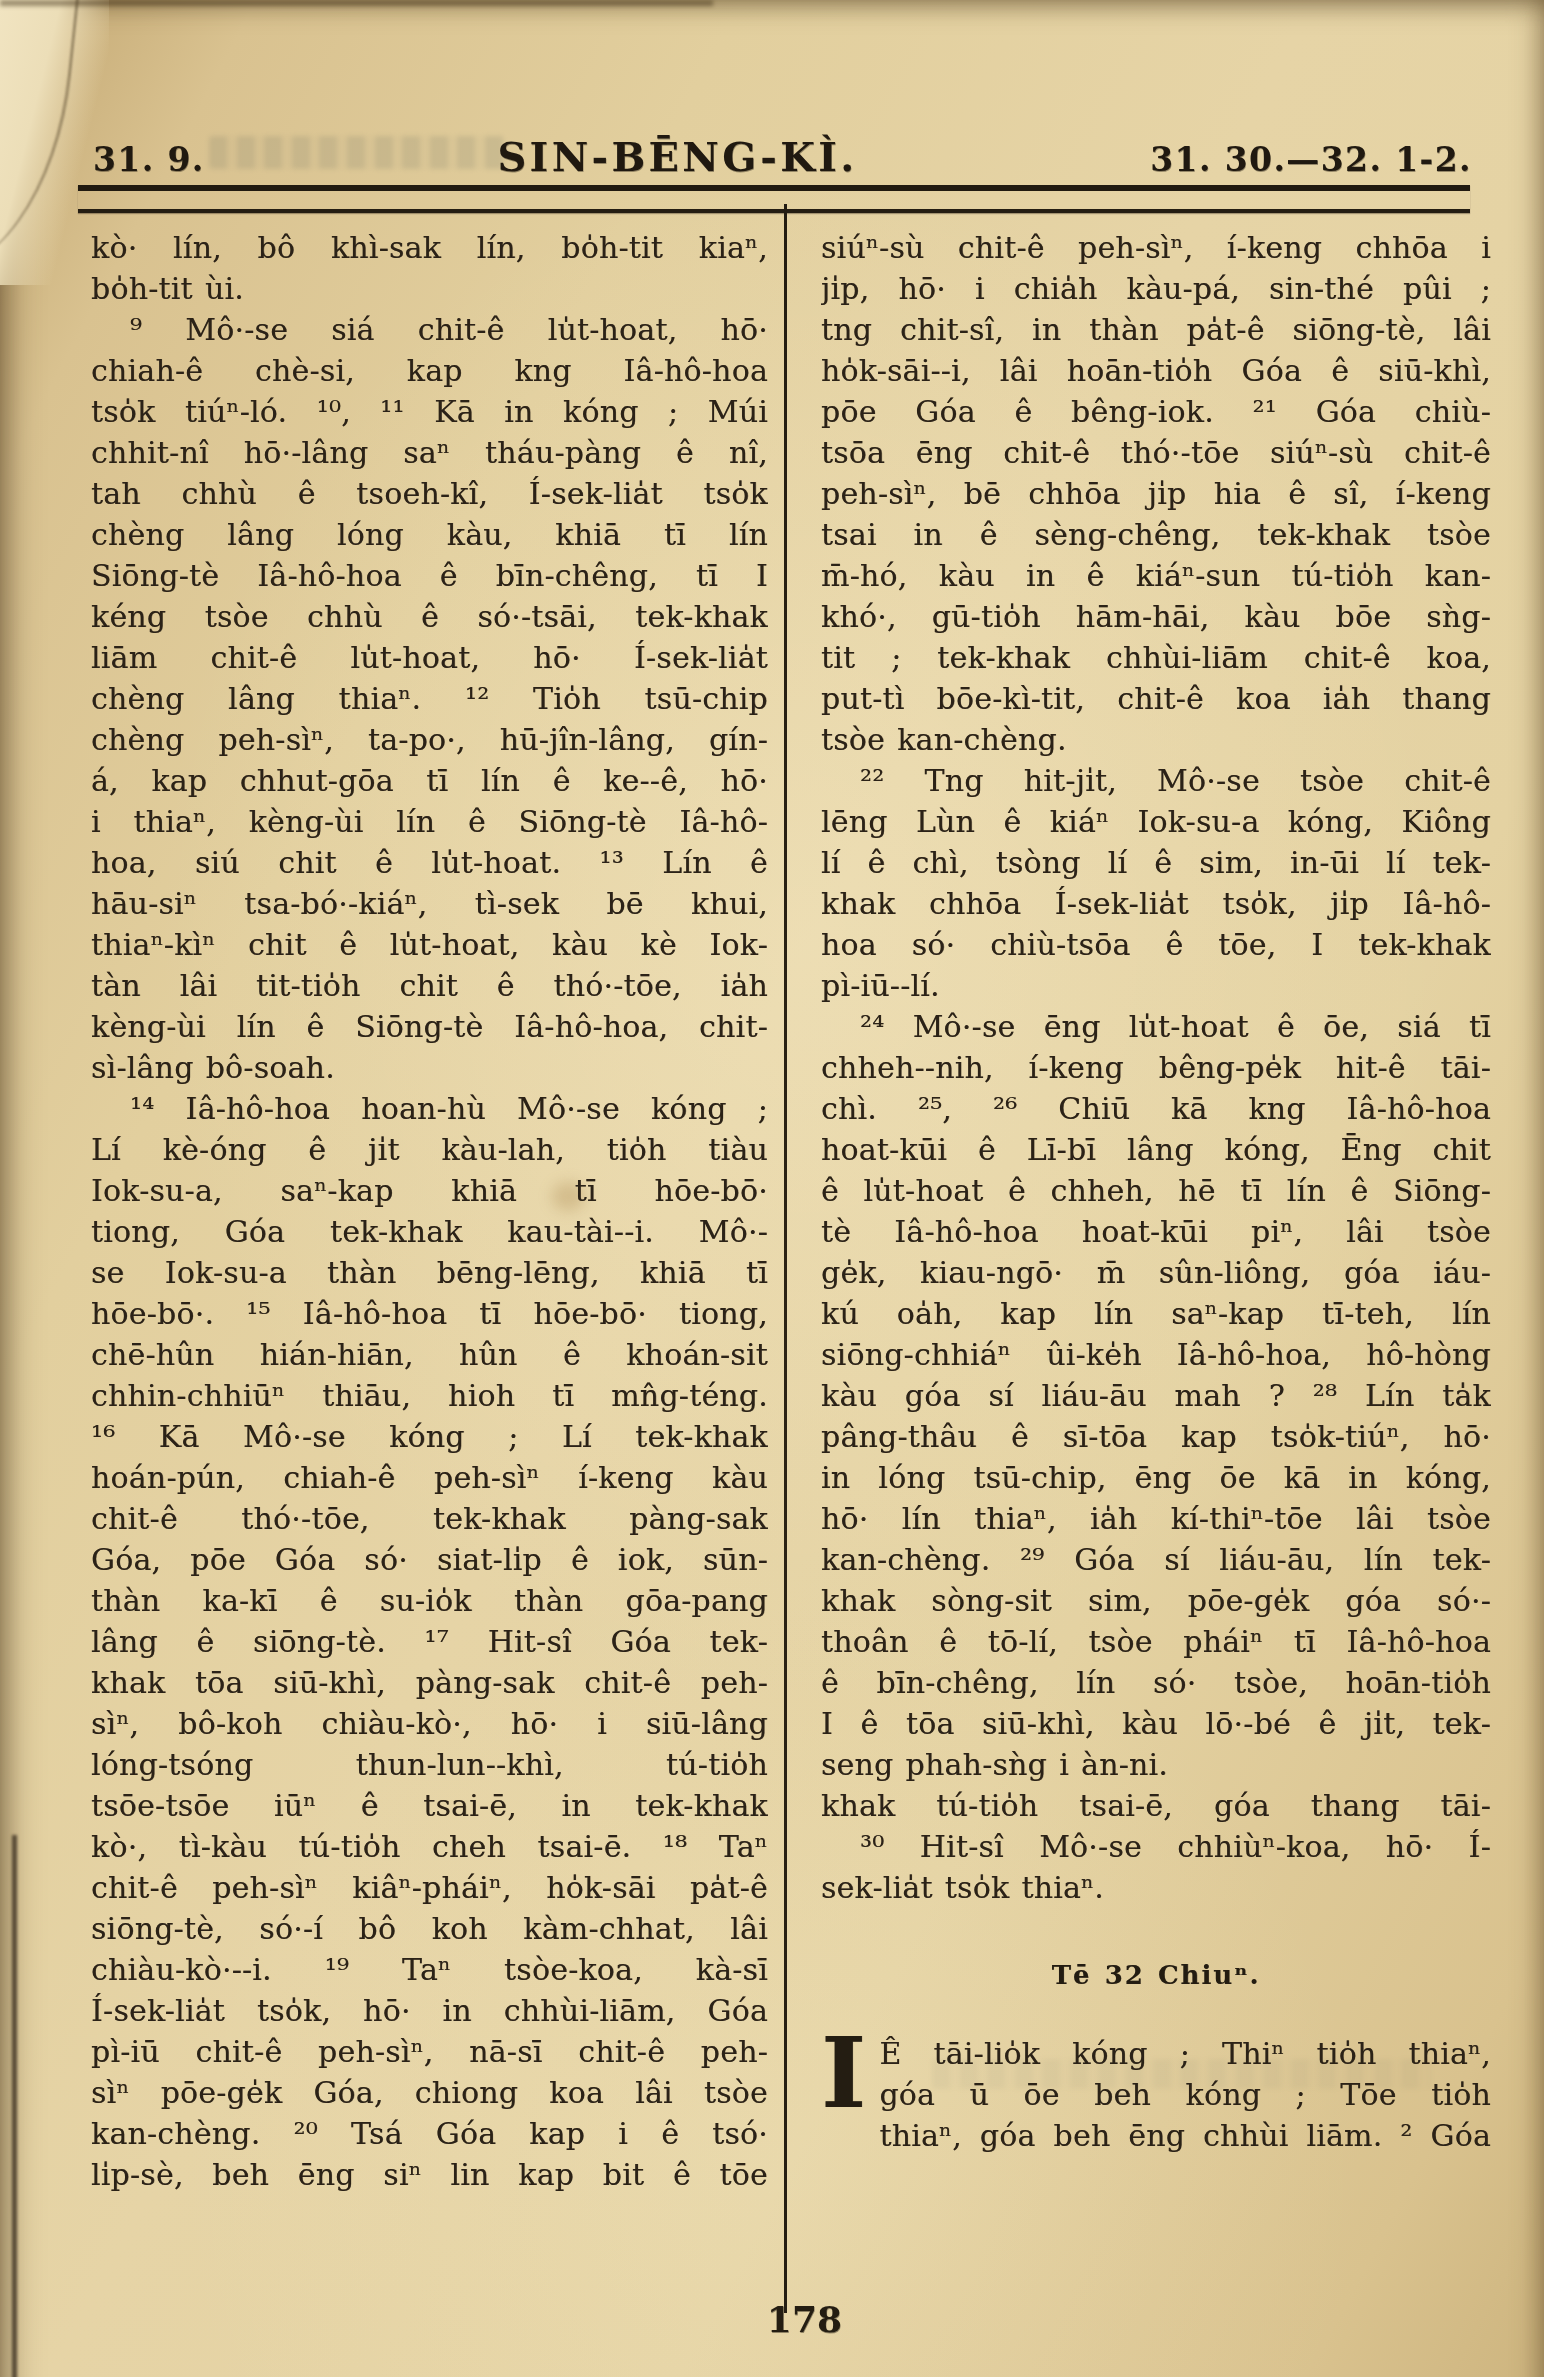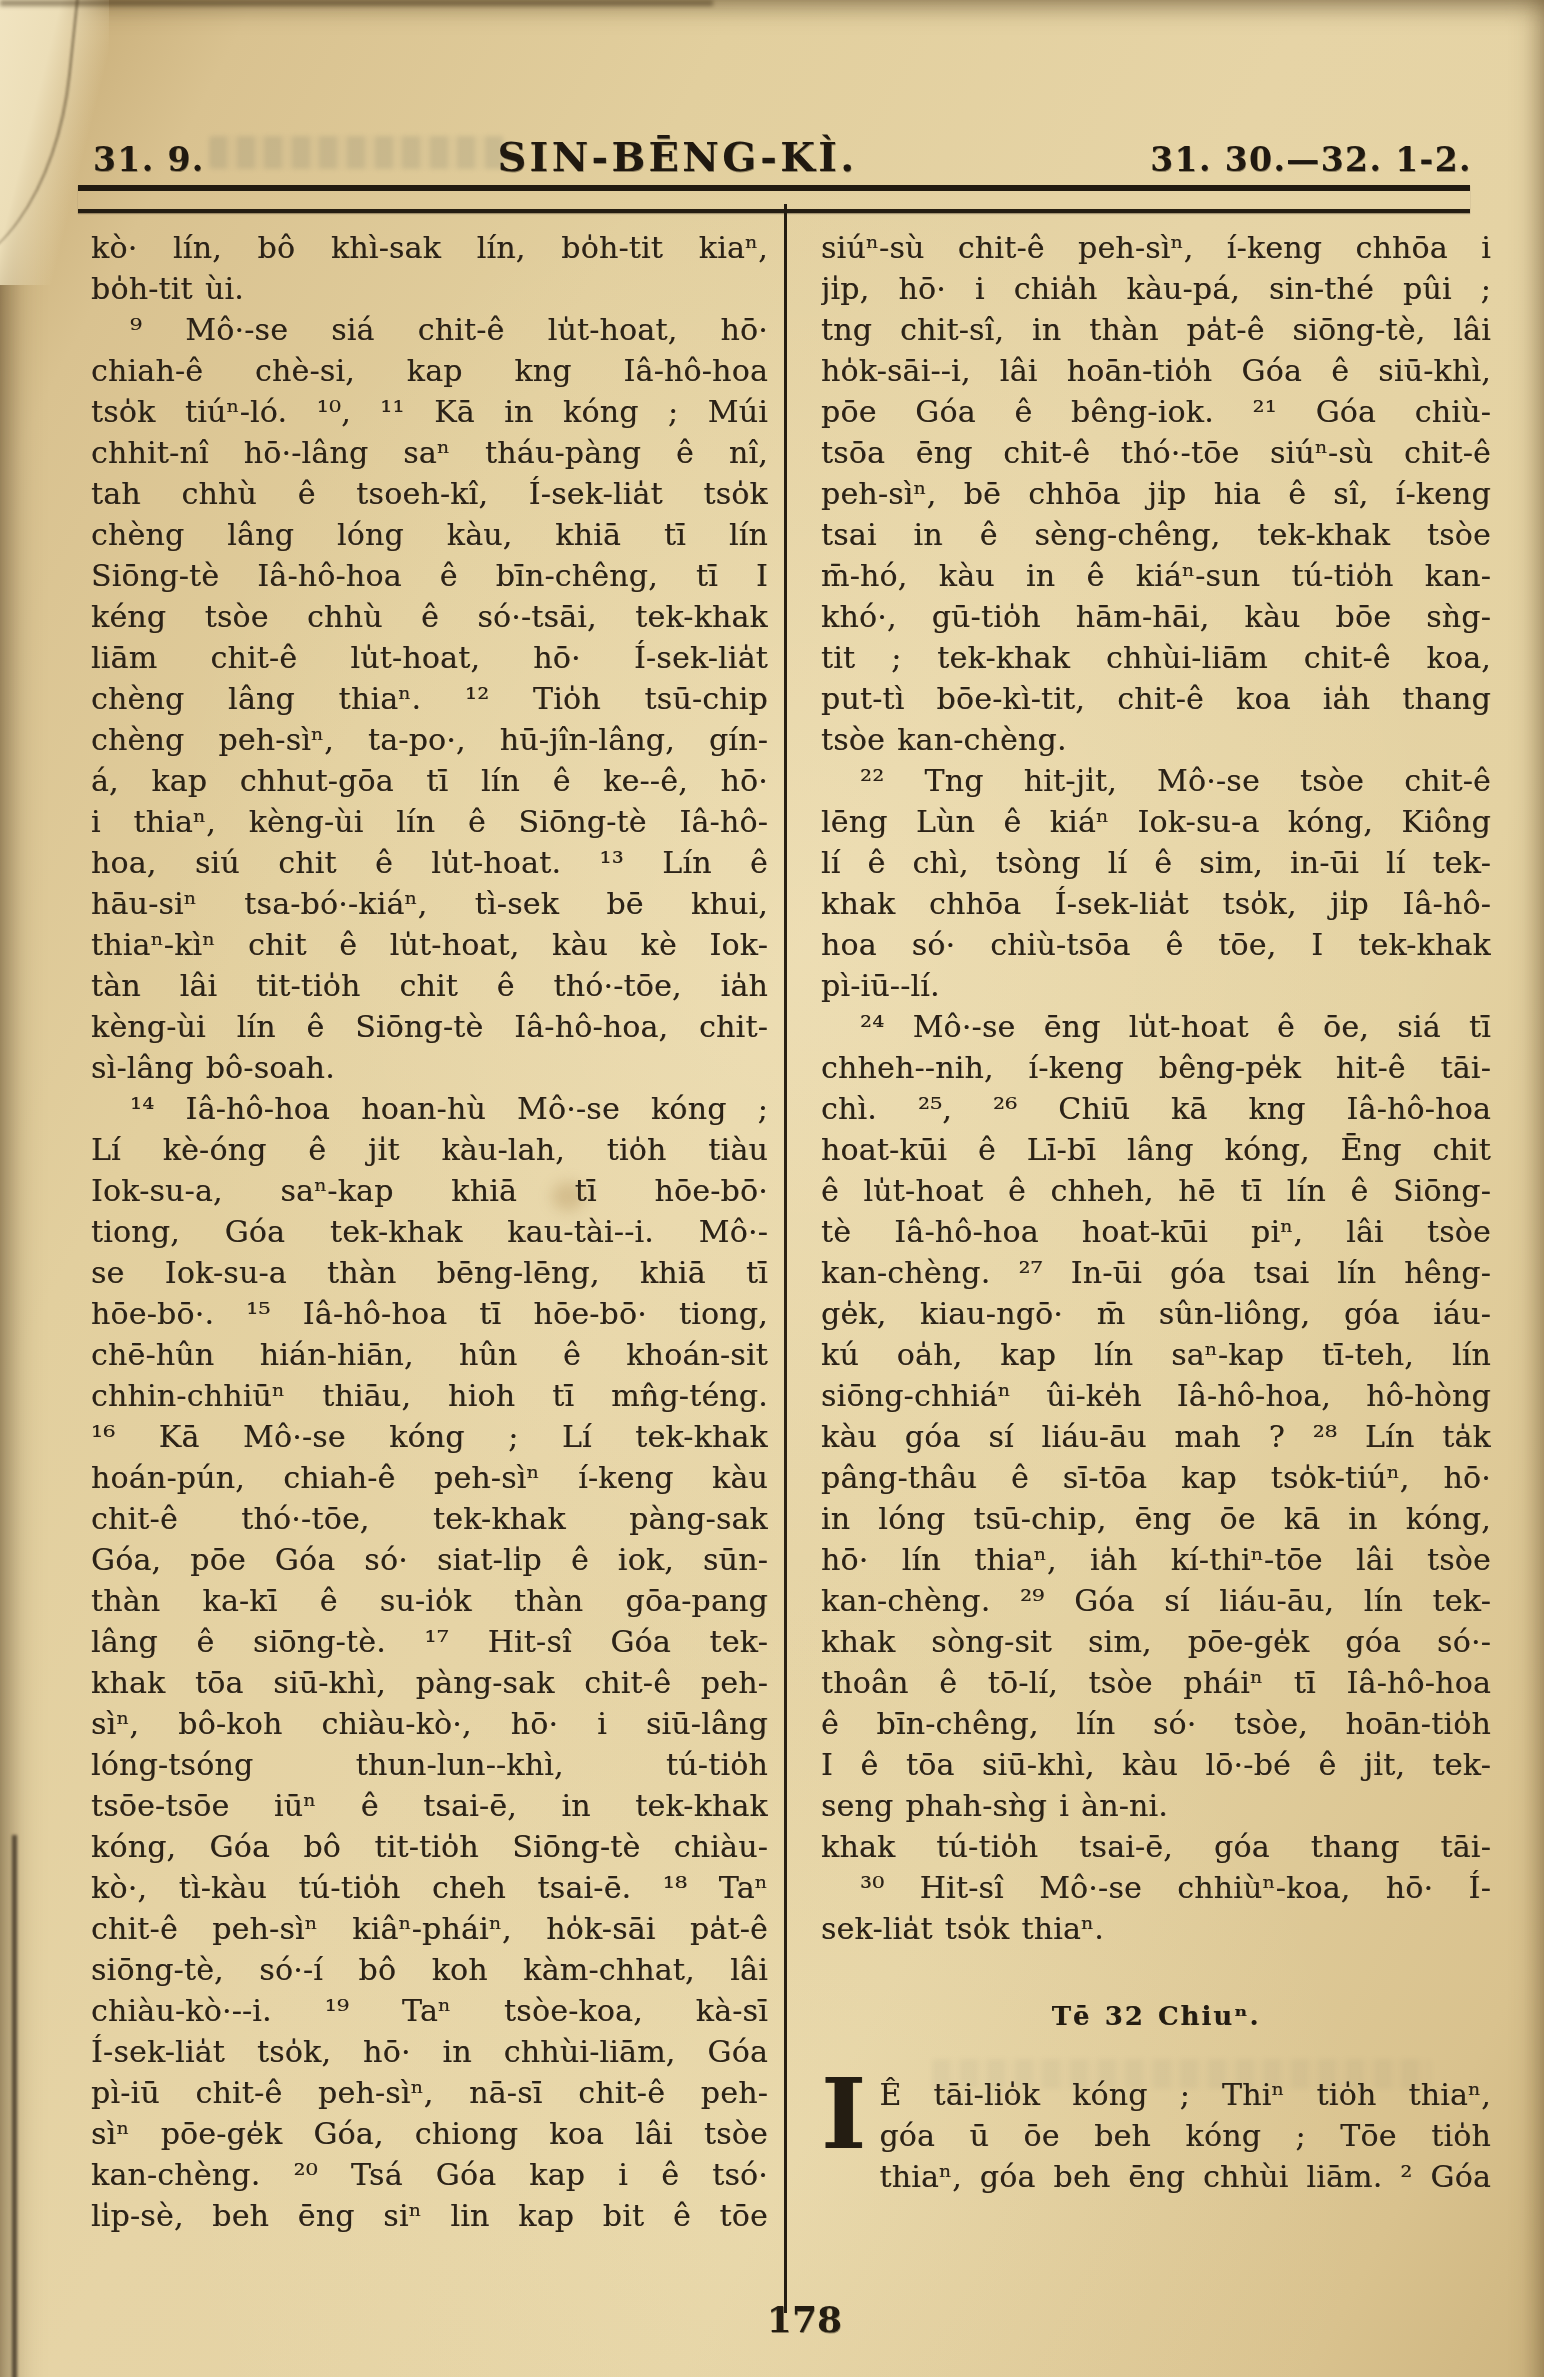--- a/index.html
+++ b/index.html
@@ -123,21 +123,20 @@
       <div class="tl">¹⁶ Kā Mô·-se kóng ; Lí tek-khak</div>
       <div class="tl">hoán-pún, chiah-ê peh-sìⁿ í-keng kàu</div>
       <div class="tl">chit-ê thó·-tōe, tek-khak pàng-sak</div>
       <div class="tl">Góa, pōe Góa só· siat-li̍p ê iok, sūn-</div>
       <div class="tl">thàn ka-kī ê su-io̍k thàn gōa-pang</div>
       <div class="tl">lâng ê siōng-tè. ¹⁷ Hit-sî Góa tek-</div>
       <div class="tl">khak tōa siū-khì, pàng-sak chit-ê peh-</div>
       <div class="tl">sìⁿ, bô-koh chiàu-kò·, hō· i siū-lâng</div>
       <div class="tl">lóng-tsóng thun-lun--khì, tú-tio̍h</div>
       <div class="tl">tsōe-tsōe iūⁿ ê tsai-ē, in tek-khak</div>
-      <div class="tl">kóng, Góa bô tit-tio̍h Siōng-tè chiàu-</div>
       <div class="tl">kò·, tì-kàu tú-tio̍h cheh tsai-ē. ¹⁸ Taⁿ</div>
       <div class="tl">chit-ê peh-sìⁿ kiâⁿ-pháiⁿ, ho̍k-sāi pa̍t-ê</div>
       <div class="tl">siōng-tè, só·-í bô koh kàm-chhat, lâi</div>
       <div class="tl">chiàu-kò·--i. ¹⁹ Taⁿ tsòe-koa, kà-sī</div>
       <div class="tl">Í-sek-lia̍t tso̍k, hō· in chhùi-liām, Góa</div>
       <div class="tl">pì-iū chit-ê peh-sìⁿ, nā-sī chit-ê peh-</div>
       <div class="tl">sìⁿ pōe-ge̍k Góa, chiong koa lâi tsòe</div>
       <div class="tl">kan-chèng. ²⁰ Tsá Góa kap i ê tsó·</div>
       <div class="tl">li̍p-sè, beh ēng siⁿ lin kap bit ê tōe</div>
     </div>
@@ -162,21 +161,20 @@
         <div class="tl">lí ê chì, tsòng lí ê sim, in-ūi lí tek-</div>
         <div class="tl">khak chhōa Í-sek-lia̍t tso̍k, ji̍p Iâ-hô-</div>
         <div class="tl">hoa só· chiù-tsōa ê tōe, I tek-khak</div>
         <div class="tl end">pì-iū--lí.</div>
         <div class="tl ind">²⁴ Mô·-se ēng lu̍t-hoat ê ōe, siá tī</div>
         <div class="tl">chheh--nih, í-keng bêng-pe̍k hit-ê tāi-</div>
         <div class="tl">chì. ²⁵, ²⁶ Chiū kā kng Iâ-hô-hoa</div>
         <div class="tl">hoat-kūi ê Lī-bī lâng kóng, Ēng chit</div>
         <div class="tl">ê lu̍t-hoat ê chheh, hē tī lín ê Siōng-</div>
         <div class="tl">tè Iâ-hô-hoa hoat-kūi piⁿ, lâi tsòe</div>
-        <div class="tl">kan-chèng. ²⁷ In-ūi góa tsai lín hêng-</div>
         <div class="tl">ge̍k, kiau-ngō· m̄ sûn-liông, góa iáu-</div>
         <div class="tl">kú oa̍h, kap lín saⁿ-kap tī-teh, lín</div>
         <div class="tl">siōng-chhiáⁿ ûi-ke̍h Iâ-hô-hoa, hô-hòng</div>
         <div class="tl">kàu góa sí liáu-āu mah ? ²⁸ Lín ta̍k</div>
         <div class="tl">pâng-thâu ê sī-tōa kap tso̍k-tiúⁿ, hō·</div>
         <div class="tl">in lóng tsū-chip, ēng ōe kā in kóng,</div>
         <div class="tl">hō· lín thiaⁿ, ia̍h kí-thiⁿ-tōe lâi tsòe</div>
         <div class="tl">kan-chèng. ²⁹ Góa sí liáu-āu, lín tek-</div>
         <div class="tl">khak sòng-sit sim, pōe-ge̍k góa só·-</div>
         <div class="tl">thoân ê tō-lí, tsòe pháiⁿ tī Iâ-hô-hoa</div>

